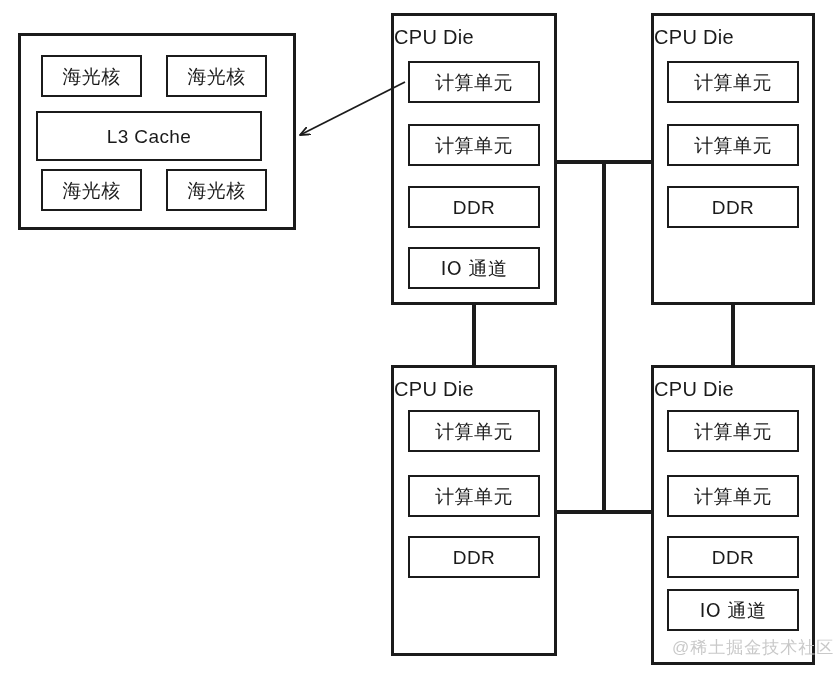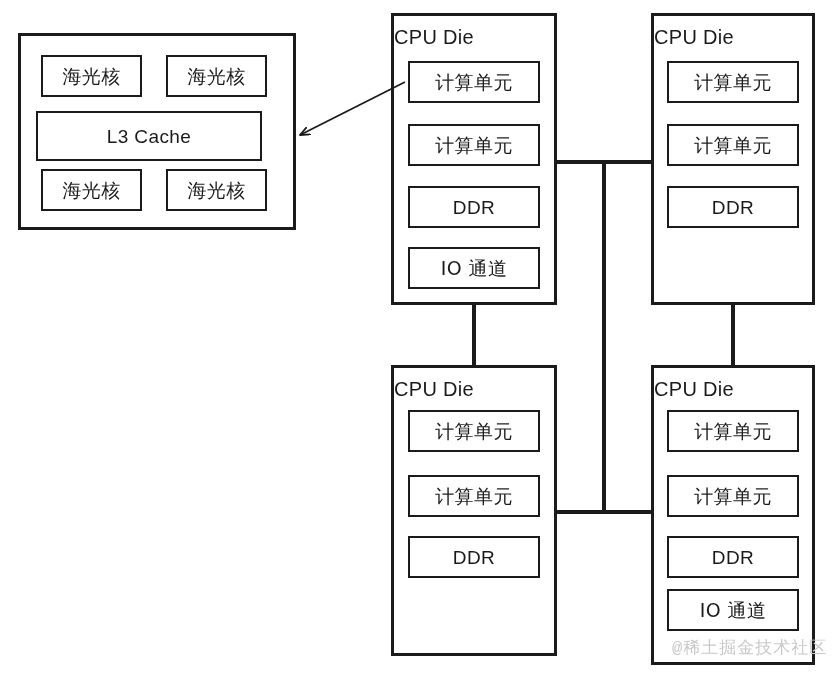--- a/index.html
+++ b/index.html
@@ -78,21 +78,21 @@
     position: absolute;
     left: 0; top: 0;
     width: 833px;
     height: 676px;
     pointer-events: none;
   }
 
   
   .watermark {
     position: absolute;
-    font-family: Liberation Mono, monospace;
+    font-family: Liberation Sans, sans-serif;
     font-size: 17px;
     color: #c9c9c9;
     letter-spacing: 1px;
     white-space: nowrap;
     user-select: none;
   }
 </style>
 </head>
 <body>
 

